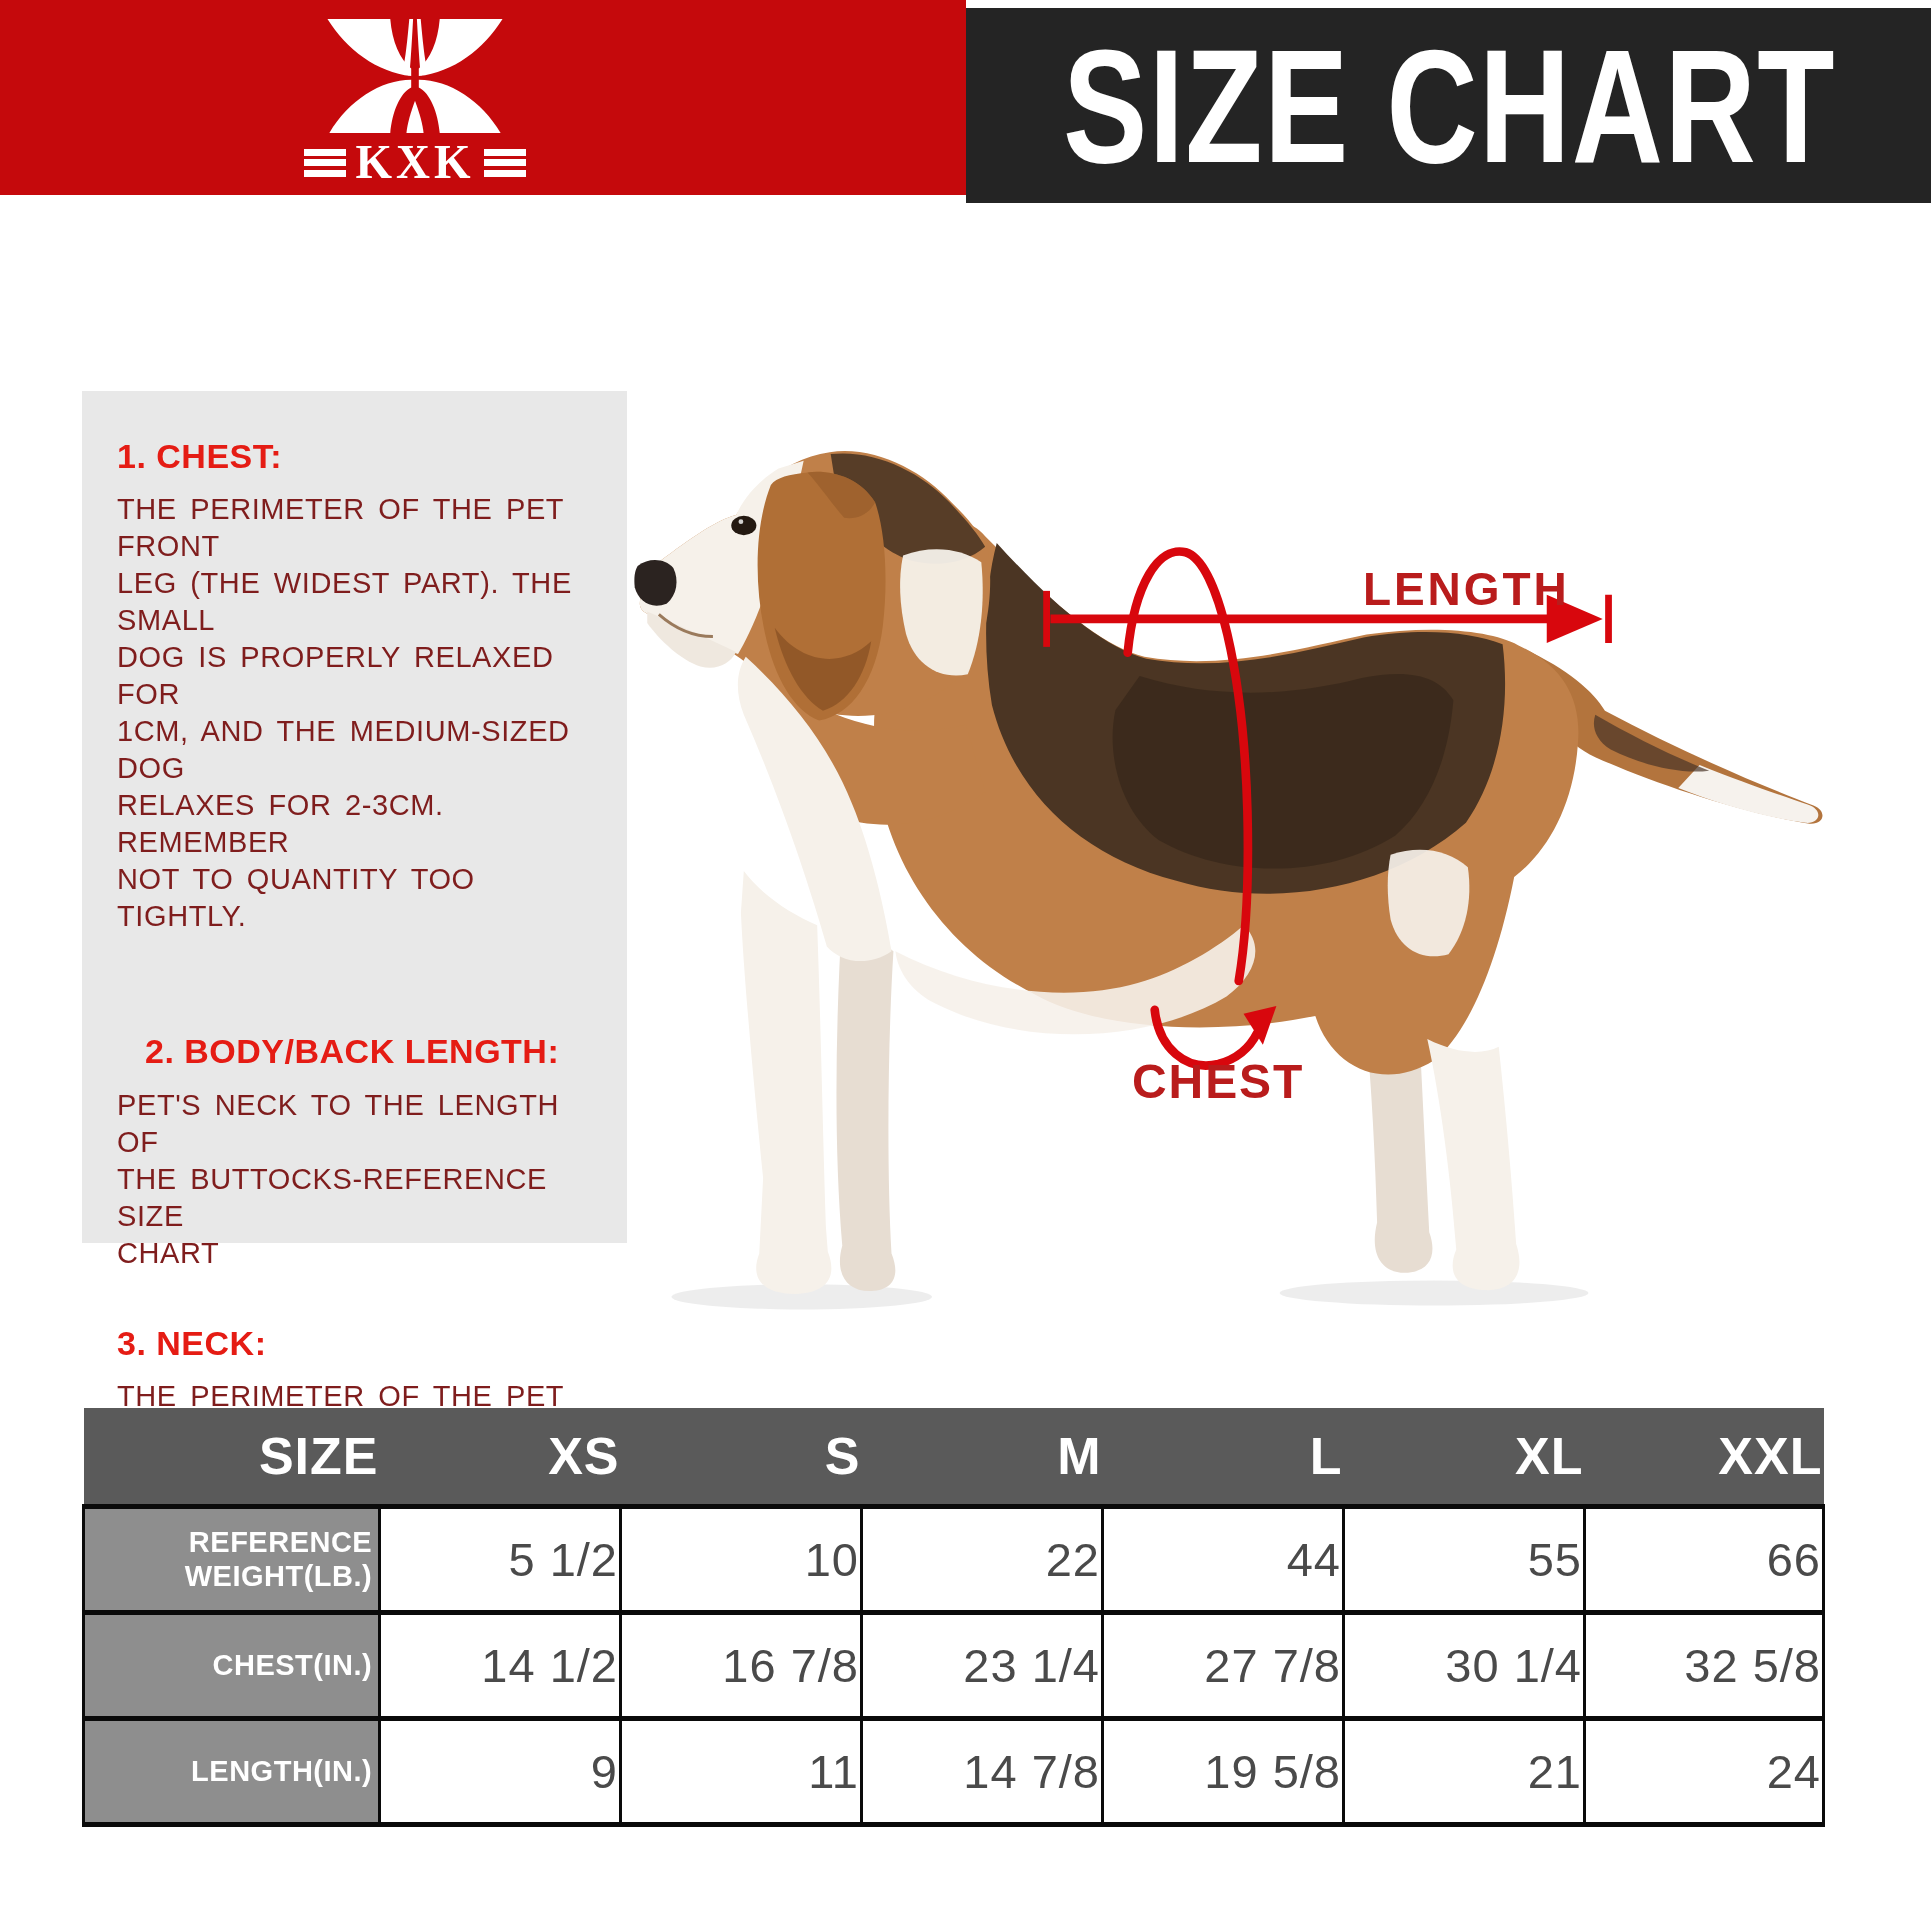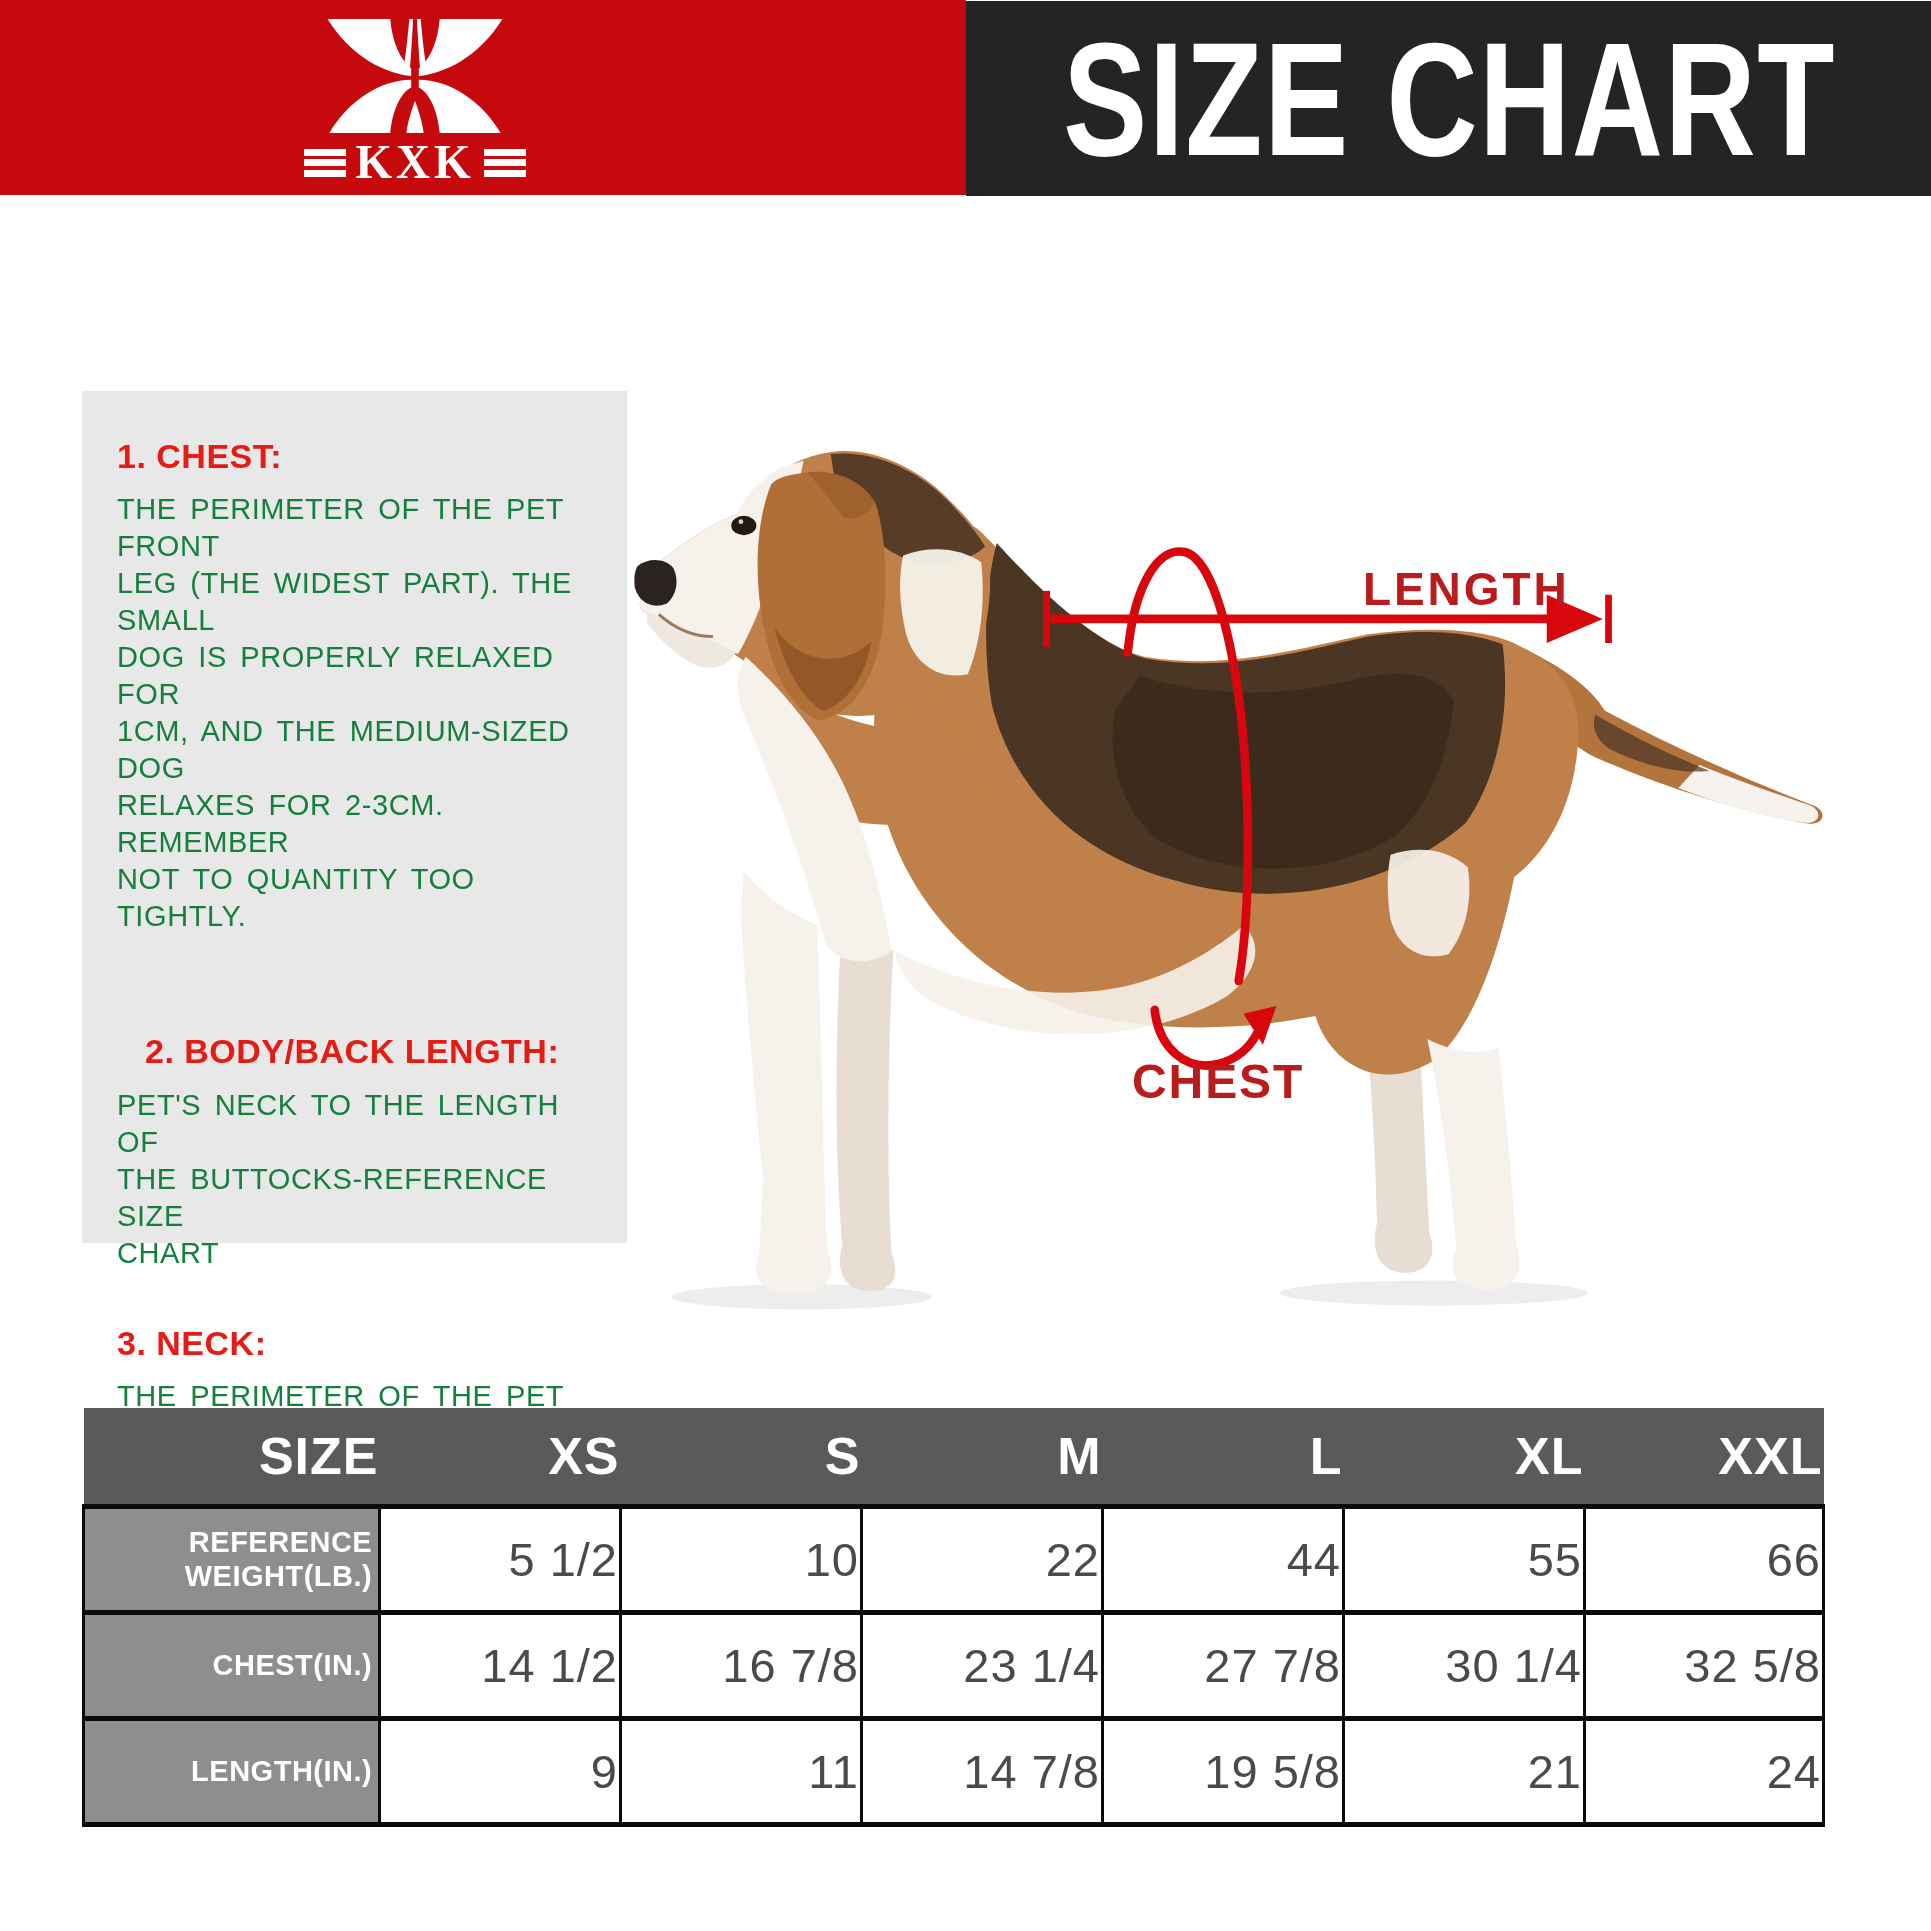--- a/index.html
+++ b/index.html
@@ -2,35 +2,35 @@
 <html><head>
 <meta charset="utf-8">
 <style>
   html,body{margin:0;padding:0;background:#fff;}
   .page{
     position:relative;width:1931px;height:1931px;background:#ffffff;overflow:hidden;
     font-family:"Liberation Sans","DejaVu Sans",sans-serif;
   }
   
   .band-red{position:absolute;left:0;top:0;width:966px;height:195px;background:#c5090c;font-family:Liberation Serif, serif;}
-  .band-dark{position:absolute;left:966px;top:1px;width:966px;height:195px;background:#242424;
+  .band-dark{position:absolute;left:966px;top:8px;width:966px;height:195px;background:#242424;
     display:flex;align-items:center;justify-content:center;}
   .title{color:#ffffff;font-weight:bold;font-size:162px;letter-spacing:1.9px;
     transform:scaleX(0.78);transform-origin:center;white-space:nowrap;line-height:1;}
   .logo{position:absolute;left:299px;top:17.4px;width:232px;height:164px;}
   .logo svg{display:block;}
   .kxk-row{position:absolute;left:-29px;top:122px;width:290px;display:flex;align-items:center;justify-content:center;gap:9.7px;}
   .bars{display:flex;flex-direction:column;gap:3.9px;}
   .bars span{display:block;width:42px;height:6.8px;background:#fff;}
   .kxk-text{color:#fff;font-weight:bold;font-size:47px;letter-spacing:3.9px;line-height:1;transform:scaleY(1.02);}
   
   .info-box{position:absolute;left:82px;top:391px;width:545px;height:852px;background:#e8e8e8;
     box-sizing:border-box;padding:46px 27px 0 35px;}
   .inst-head{color:#e51c14;font-weight:bold;font-size:34px;letter-spacing:0.5px;margin:0;}
-  .inst-body{color:#15803d;font-size:29px;line-height:37px;letter-spacing:0.6px;word-spacing:4.8px;
+  .inst-body{color:#7f1d1d;font-size:29px;line-height:37px;letter-spacing:0.6px;word-spacing:4.8px;
     margin:15.4px 0 0 0;white-space:pre-line;}
   .gap1{margin-top:97px;margin-left:28px;} .gap2{margin-top:52px;}
   
   .dog-wrap{position:absolute;left:599px;top:425px;width:1255px;height:927px;}
   .overlay{position:absolute;left:0;top:0;width:1931px;height:1931px;pointer-events:none;}
   .diag-label{position:absolute;color:#b91c1c;font-weight:bold;white-space:nowrap;line-height:1;}
   .label-length{left:1363px;top:566px;font-size:46px;letter-spacing:2.9px;}
   .label-chest{left:1132px;top:1058px;font-size:48px;letter-spacing:1.9px;}
   
   .size-table{position:absolute;left:82px;top:1408px;border-collapse:collapse;table-layout:fixed;width:1743px;}

